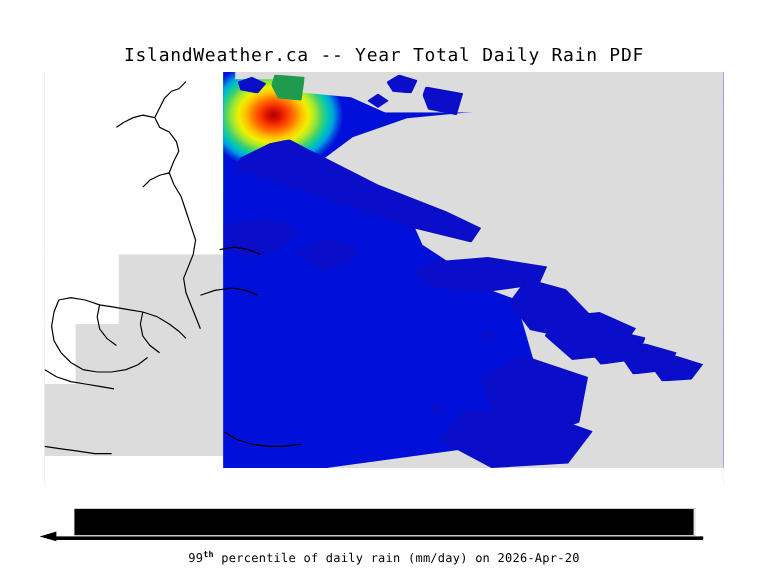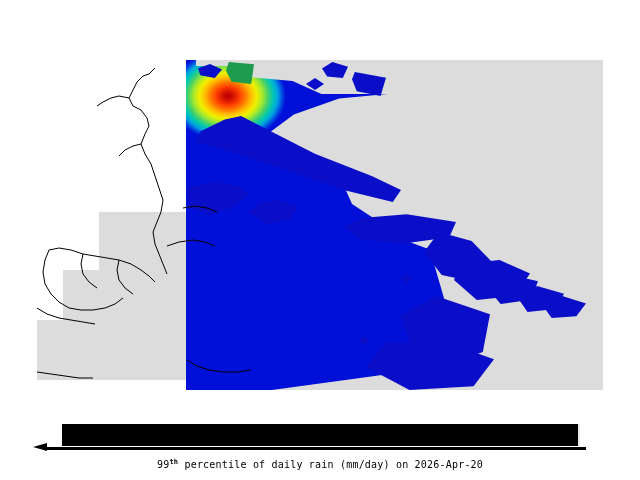--- a/index.html
+++ b/index.html
@@ -169,20 +169,21 @@
     font-size: 7px;
     font-weight: bold;
     vertical-align: super;
   }
 </style>
 </head>
 <body>
 
 <div id="figure">
 
+  <div id="title">IslandWeather.ca -- Year Total Daily Rain PDF</div>
 
   <div id="map-axes">
 
     <div class="landmass" id="mainland-upper"></div>
     <div class="landmass" id="mainland-notch"></div>
     <div class="landmass" id="mainland-lowerleft"></div>
     <div class="landmass" id="mainland-bottomstrip"></div>
     <div class="landmass" id="mainland-bottomstrip2"></div>
 
     <div id="data-domain">

